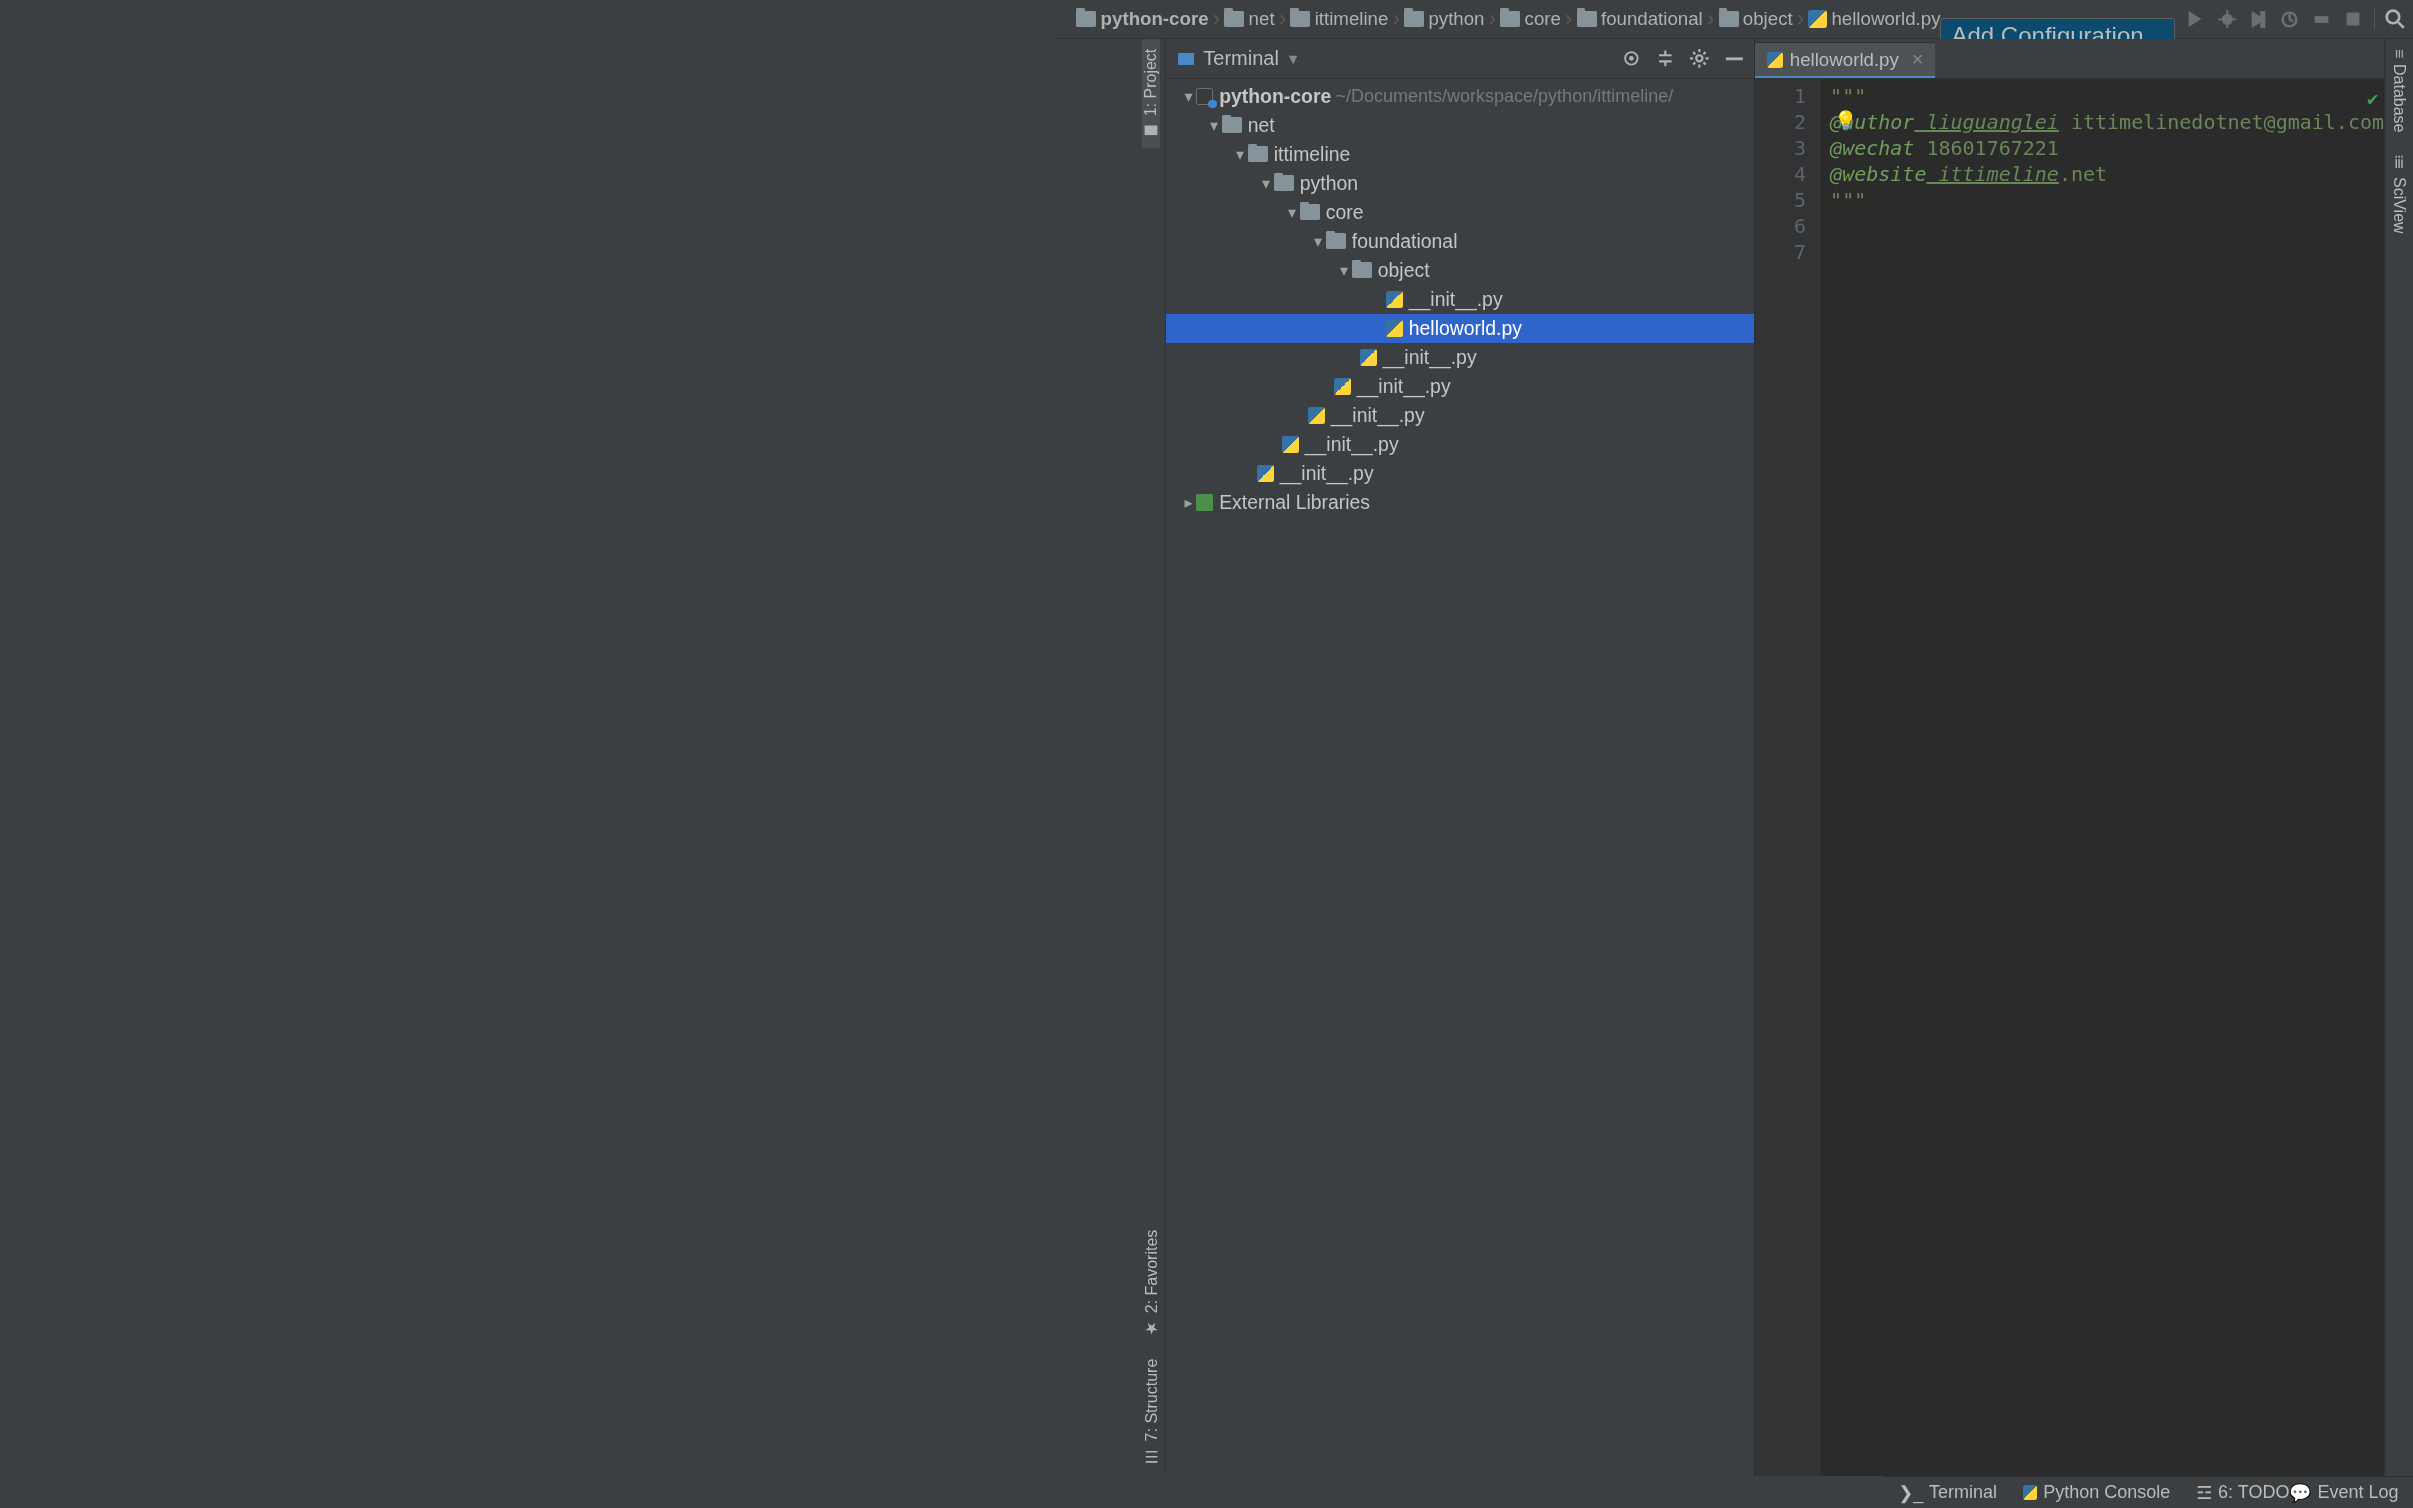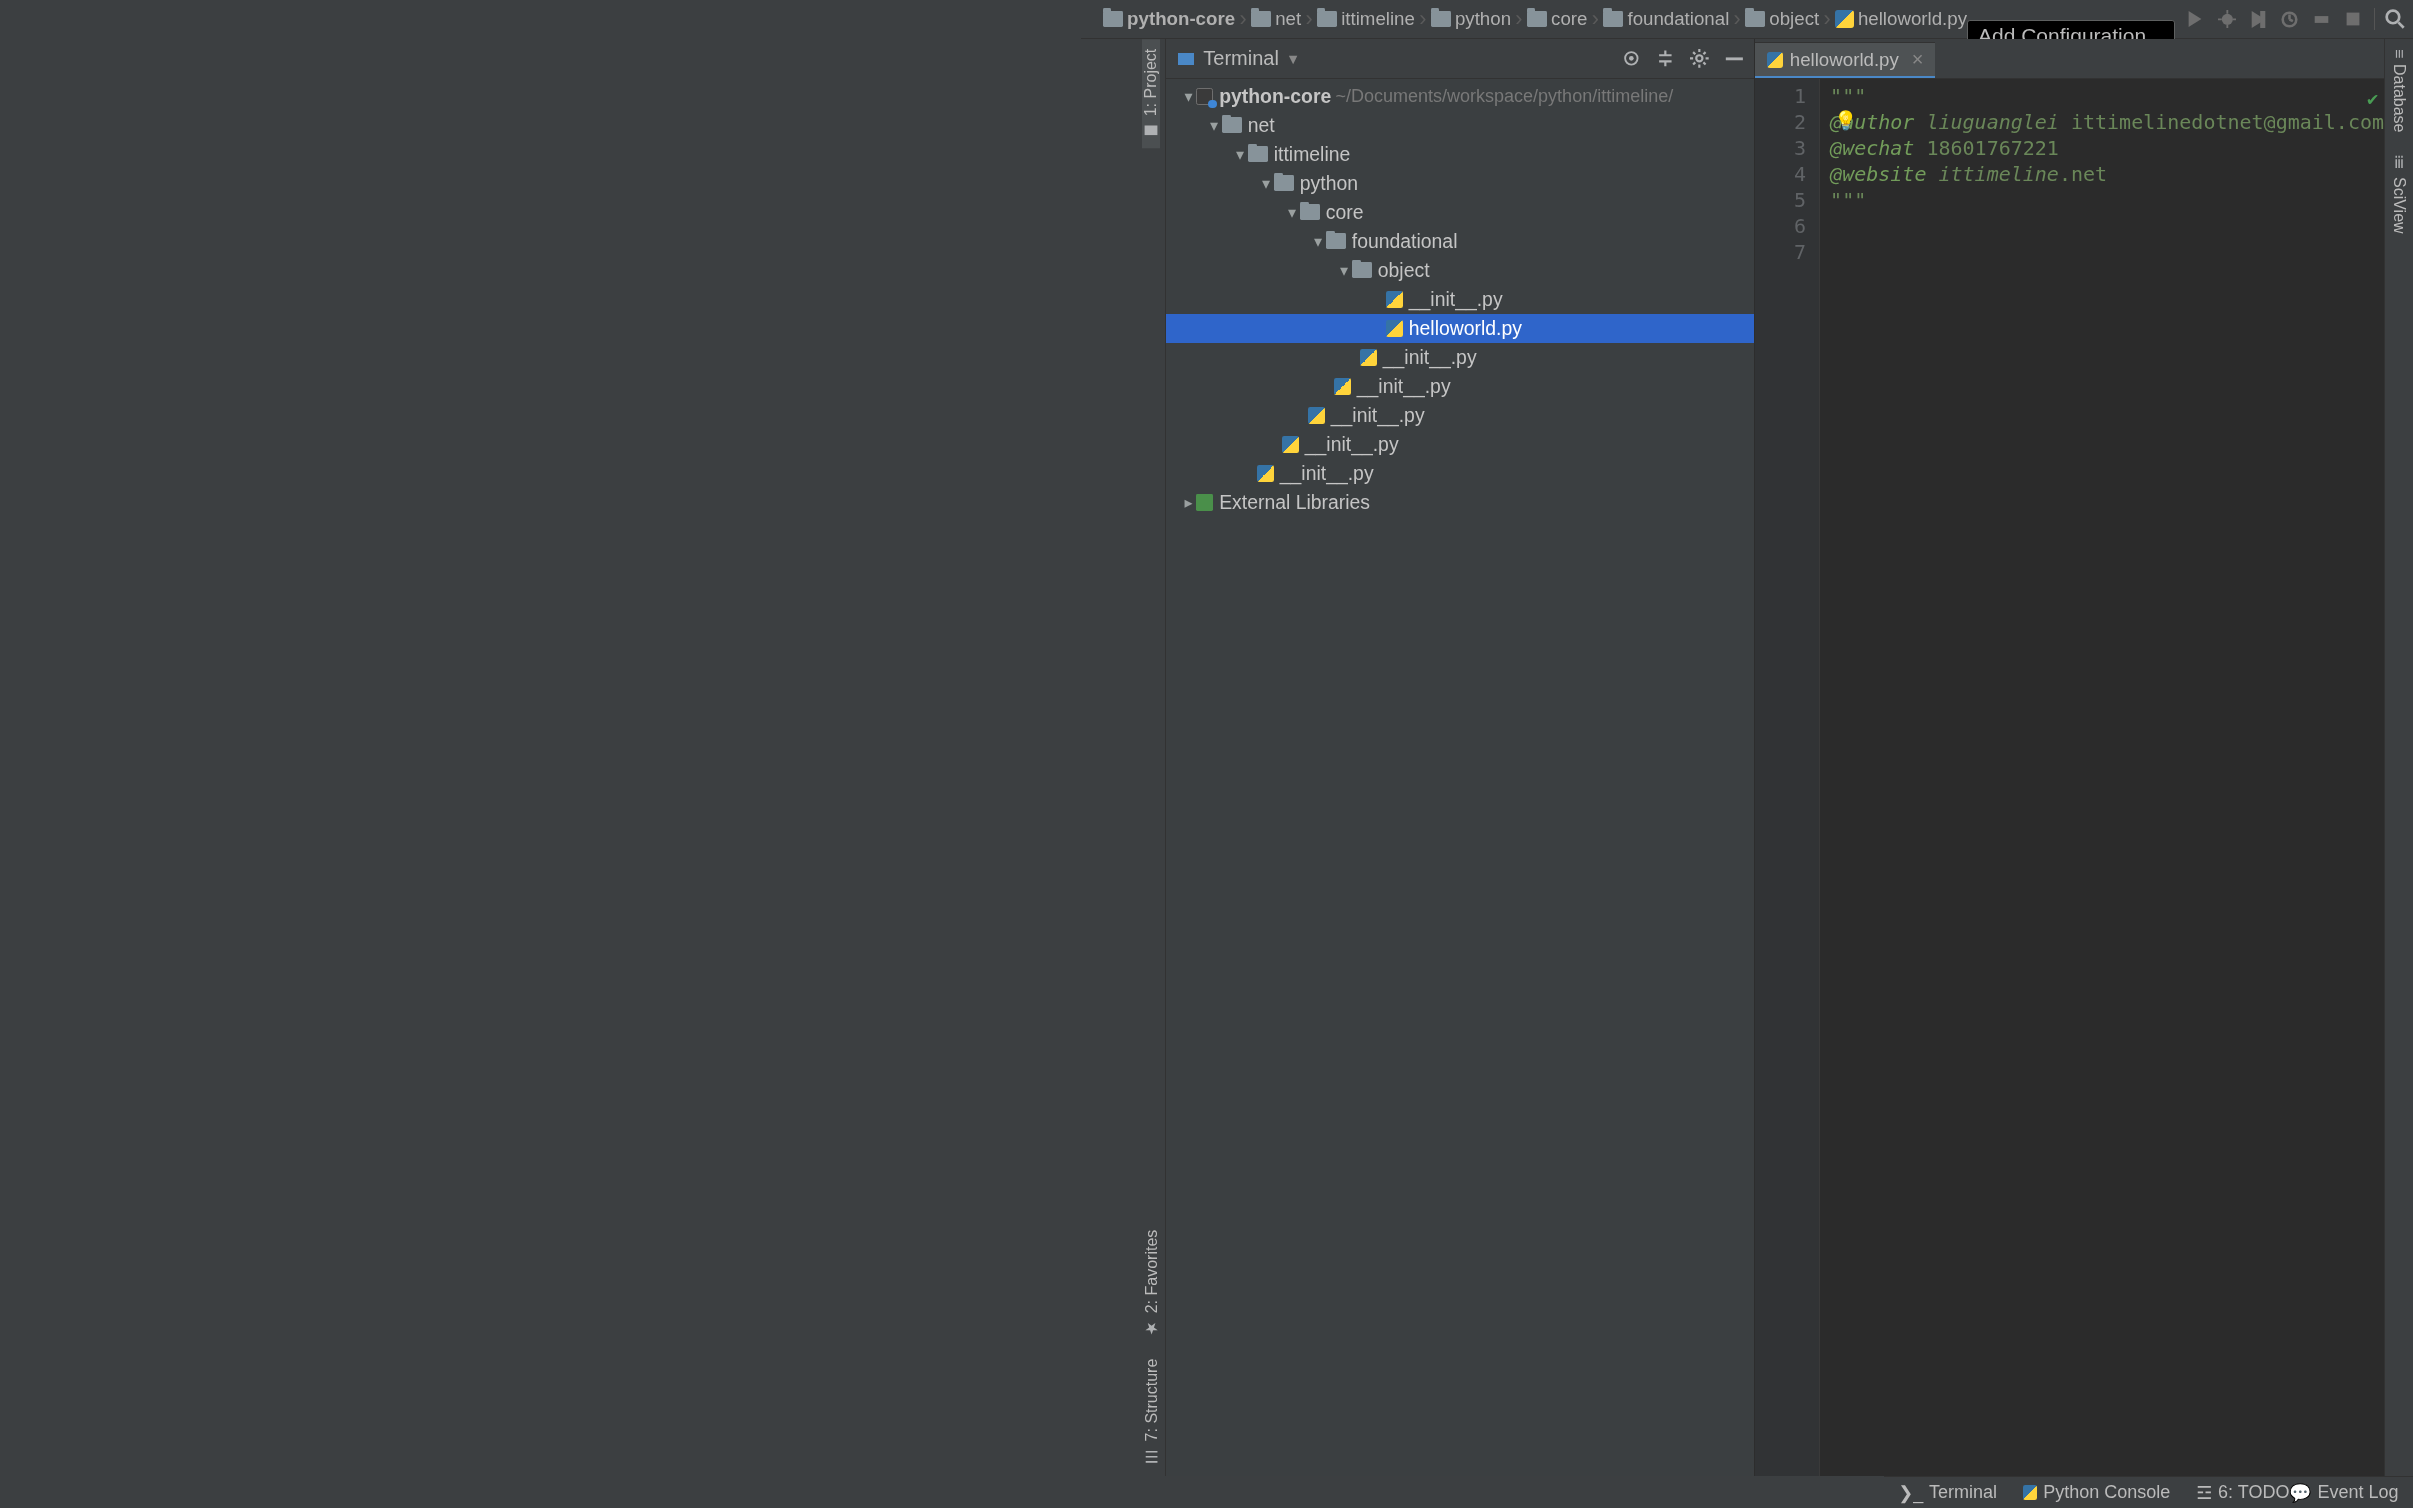--- a/index.html
+++ b/index.html
@@ -8,21 +8,21 @@
 
 
 .topbar { height:39px; background:#3c3f41; display:flex; align-items:center; justify-content:space-between; border-bottom:0.7px solid #323232; padding:0 7.2px; }
 .breadcrumb { display:flex; align-items:center; gap:2.9px; padding-left:14.4px; }
 .bc-item { display:flex; align-items:center; gap:4.3px; color:#b0b0b0; font-size:18.7px; cursor:pointer; }
 .bc-sep { color:#5a5a5a; font-size:21.5px; padding:0 1.4px; }
 .folder-ico { width:20px; height:16px; background:#87939a; border-radius:1.4px; position:relative; }
 .folder-ico:before { content:''; position:absolute; top:-2.9px; left:0; width:8.6px; height:4.3px; background:#87939a; border-radius:1.4px 1.4px 0 0; }
 .py-ico { width:18.7px; height:18.7px; background:linear-gradient(135deg,#3573a6 50%,#ffd43b 50%); border-radius:2.9px; }
 .topbar-right { display:flex; align-items:center; gap:10px; }
-.addconf { background:#000000; border:0.7px solid #5e6060; color:#bbb; padding:2.9px 10px; border-radius:2.9px; font-size:21px; cursor:pointer;margin-top:33px; }
+.addconf { background:#0c4a6e; border:0.7px solid #5e6060; color:#bbb; padding:2.9px 10px; border-radius:2.9px; font-size:24px; cursor:pointer;margin-top:33px; }
 .top-icon { width:21.5px; height:21.5px; color:#6e6e6e; display:flex; align-items:center; justify-content:center; cursor:pointer; }
 .top-icon svg { fill:#6e6e6e; }
 .top-icon.search svg { fill:#afb1b3; }
 
 
 .body-row { flex:1; display:flex; min-height:0; }
 
 
 .left-rail { width:29px; background:#3c3f41; border-right:0.7px solid #323232; display:flex; flex-direction:column; align-items:center; }
 .rail-label { writing-mode:vertical-rl; transform:rotate(180deg); font-size:16px; color:#bbb; padding:10px 0; cursor:pointer; display:flex; align-items:center; gap:5.7px; }
@@ -63,21 +63,21 @@
 .tabs { height:40px; background:#3c3f41; display:flex; align-items:flex-end; border-bottom:0.7px solid #323232; }
 .tab { height:36px; background:#4e5254; display:flex; align-items:center; gap:7.2px; padding:0 11.5px; border-top:0.7px solid #323232; color:#bbb; font-size:18.7px; cursor:pointer; border-bottom:2.2px solid #4a88c7; }
 .tab-close { color:#888; font-size:20px; cursor:pointer; padding-left:5.7px; }
 
 .editor { flex:1; display:flex; position:relative; }
 .gutter { width:65px; background:#313335; text-align:right; padding:4.3px 13px 0 0; color:#606366; font-family:Menlo,Consolas,monospace; font-size:20px; line-height:26px; border-right:0.7px solid #3a3a3a; }
 .code { flex:1; padding:4.3px 0 0 10px; font-family:Menlo,Consolas,monospace; font-size:20px; line-height:26px; color:#a9b7c6; position:relative; }
 .code .cline { white-space:pre; }
 .str { color:#6a8759; }
 .tag { font-style:italic; color:#729c5a;margin-top:25px; }
-.link { color:#6a8759; font-style:italic; }
+.link { color:#6a8759; font-style:italic; text-decoration:underline; }
 .bulb { color:#f0a732; position:absolute; left:14.4px; top:29px; font-size:18.7px; }
 .ruler { position:absolute; top:0; bottom:0; left:1214px; width:0.7px; background:#3d3d3d; }
 .check { position:absolute; top:7.2px; right:5.7px; color:#499c54; font-size:18.7px; }
 
 
 .right-rail { width:29px; background:#3c3f41; border-left:0.7px solid #323232; display:flex; flex-direction:column; align-items:center; }
 .right-rail .rail-label { writing-mode:vertical-rl; transform:none; padding:10px 0; }
 
 
 .bottom-tools { height:32px; background:#3c3f41; border-top:0.7px solid #323232; display:flex; align-items:center; justify-content:space-between; padding:0 14.4px; }

